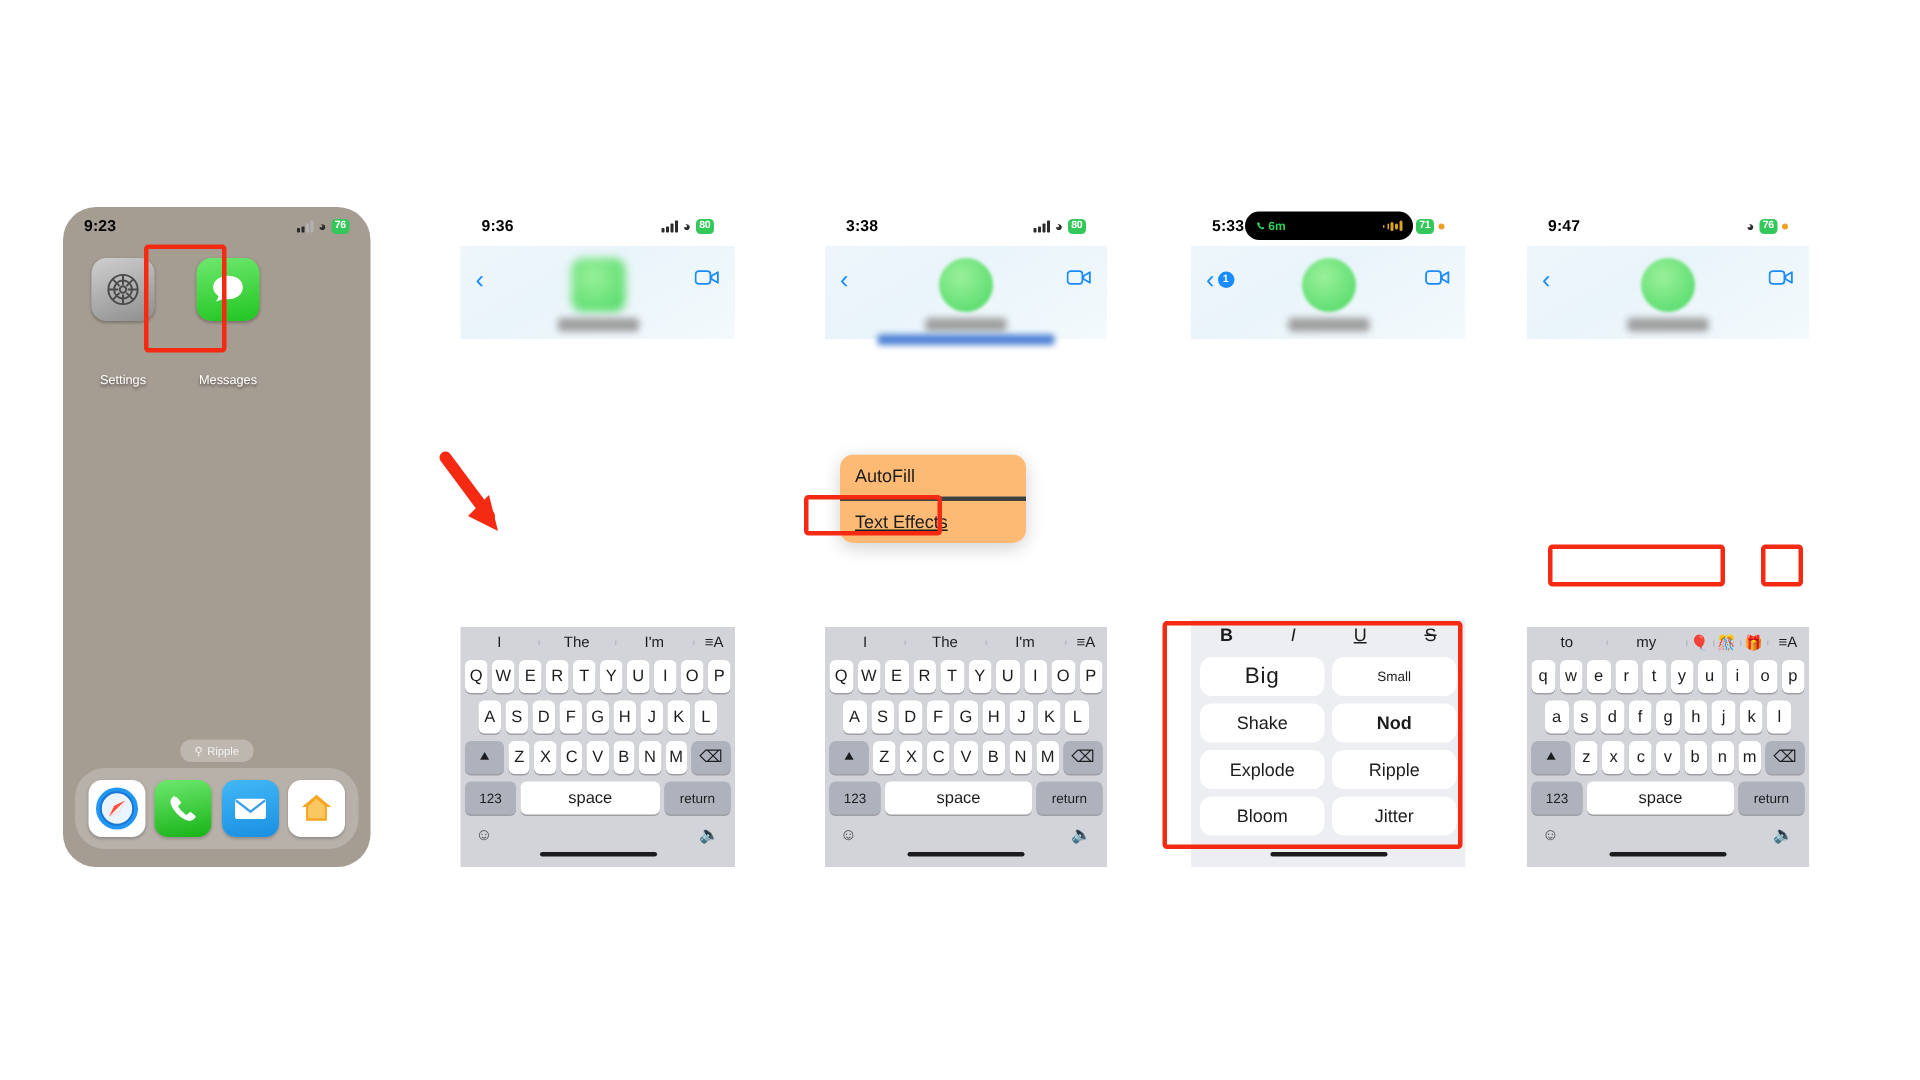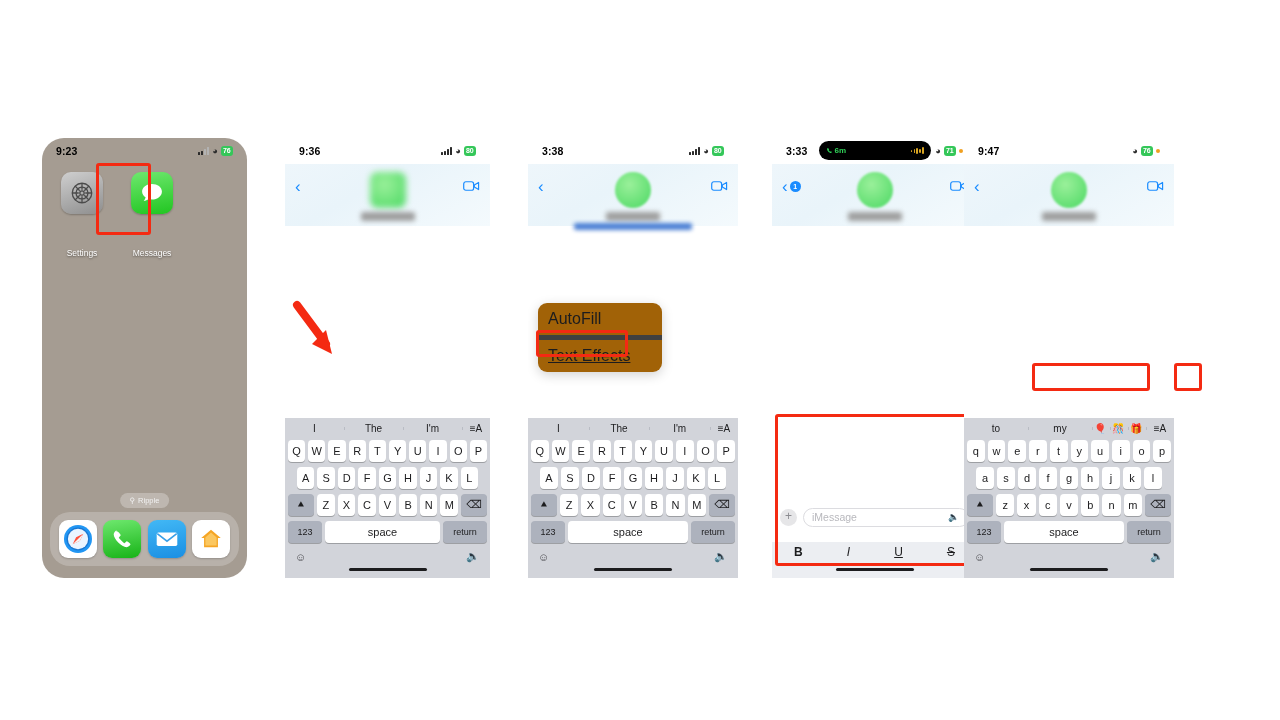--- a/index.html
+++ b/index.html
@@ -10,21 +10,21 @@
   }
   .stage{position:relative;width:1280px;height:720px;}
 
   
   .phone{position:absolute;overflow:hidden;}
   .phone.p1{left:42px;top:138px;width:205px;height:440px;border-radius:22px;background:#a59c92;}
   .msgphone{position:absolute;top:138px;width:205px;height:440px;background:#ffffff;overflow:hidden;}
   .msgphone.p2{left:285px;}
   .msgphone.p3{left:528px;width:210px;}
   .msgphone.p4{left:772px;}
-  .msgphone.p5{left:964px;width:210px;}
+  .msgphone.p5{left:996px;width:210px;}
 
   
   .statusbar{position:relative;height:26px;display:flex;align-items:center;
     justify-content:space-between;padding:0 14px;box-sizing:border-box;}
   .sb-time{font-size:10.5px;font-weight:bold;letter-spacing:.1px;}
   .sb-right{display:flex;align-items:center;gap:3px;}
   .bars{display:flex;align-items:flex-end;gap:1px;height:8px;}
   .bars i{display:block;width:2px;background:#2b2b2b;border-radius:.5px;}
   .bars i:nth-child(1){height:3px}.bars i:nth-child(2){height:4.5px}
   .bars i:nth-child(3){height:6px}.bars i:nth-child(4){height:8px}
@@ -61,21 +61,21 @@
     background:rgba(255,255,255,.22);border-radius:20px;
     display:flex;align-items:center;justify-content:space-around;padding:0 6px;box-sizing:border-box;}
   .dockicon{width:38px;height:38px;border-radius:9px;display:flex;align-items:center;justify-content:center;
     box-shadow:0 1px 2px rgba(0,0,0,.2);}
   .ic-safari{background:#fff;}
   .ic-phone{background:linear-gradient(170deg,#6ee86e,#17b317);}
   .ic-mail{background:linear-gradient(170deg,#42b8f5,#1a8fe3);}
   .ic-home{background:#fff;}
 
   
-  .convo{position:relative;height:100%;background:#fff;}
+  .convo{position:relative;height:100%;background:#fff;margin-left:22px;}
   .chdr{position:relative;height:62px;
     background:linear-gradient(150deg,#eef6fb 0%,#e9f4fa 40%,#f4fafd 100%);
     display:flex;align-items:flex-start;justify-content:center;}
   .chdr .back{position:absolute;left:10px;top:14px;color:#1a8cff;font-size:17px;line-height:1;
     display:flex;align-items:center;gap:2px;}
   .badge1{background:#1a8cff;color:#fff;font-size:7px;font-weight:bold;border-radius:50%;
     width:11px;height:11px;display:flex;align-items:center;justify-content:center;}
   .chdr .facetime{position:absolute;right:10px;top:14px;}
   .avatar{margin-top:8px;width:36px;height:36px;border-radius:50%;
     background:radial-gradient(circle at 40% 35%,#9af09a,#4bd863);
@@ -117,22 +117,22 @@
   .key.fn{background:#adb2bd;flex:0 0 34px;font-size:9px;}
   .key.ret{background:#adb2bd;flex:0 0 44px;font-size:9px;}
   .krow.r4{margin-bottom:3px;justify-content:flex-end;}
   .kbbot{height:22px;display:flex;align-items:center;justify-content:space-between;padding:0 10px;}
   .kbbot span{font-size:11px;color:#4a4a4f;}
   .homebar{width:78px;height:3.5px;background:#1c1c1e;border-radius:2px;margin:0 auto 5px;}
 
   
   .popup{position:absolute;background:#f2f2f4;border-radius:9px;
     box-shadow:0 3px 12px rgba(0,0,0,.18);overflow:hidden;width:124px;}
-  .popitem{padding:7px 10px;font-size:16px;color:#1c1c1e;background:#a16207;}
-  .popitem + .popitem{border-top:5px solid #404040;text-decoration:underline;}
+  .popitem{padding:7px 10px;font-size:12px;color:#1c1c1e;background:#fdba74;}
+  .popitem + .popitem{border-top:3px solid #404040;text-decoration:underline;}
   .fmtrow{display:flex;justify-content:space-around;align-items:center;height:20px;}
   .fmtrow span{font-size:12px;color:#1c1c1e;}
   .fxgrid{display:grid;grid-template-columns:1fr 1fr;gap:5px;padding:5px 6px;}
   .fxbtn{background:#fff;border-radius:8px;height:26px;display:flex;
     align-items:center;justify-content:center;font-size:12px;color:#1c1c1e;}
 
   
   .redbox{position:absolute;border:3px solid #f42a12;border-radius:3px;box-sizing:border-box;}
   .redarrow{position:absolute;}
 </style>
@@ -408,21 +408,21 @@
         </div>
         <div class="homebar"></div>
       </div>
     </div>
   </div>
   <div class="redbox" style="left:536px;top:330px;width:92px;height:27px;"></div>
 
   <div class="msgphone p4">
     <div class="convo">
       <div class="statusbar">
-        <div class="sb-time">3:33</div>
+        <div class="sb-time">5:33</div>
         <div class="island">
           <span class="callt">
             <svg width="7" height="7" viewBox="0 0 24 24">
                 <path fill="#30d158" d="M6.6 3.5c-.8 0-2.9 2-2.9 3.8 0 4.9 7.8 12.9 12.9 12.9 1.8 0 3.9-2.1 3.9-2.9 0-.5-3.1-3-3.7-3-.5 0-1.9 1.9-2.4 1.9-.8 0-5.6-4.8-5.6-5.6 0-.5 1.9-1.8 1.9-2.4 0-.6-2.6-3.7-3.1-3.7H6.6z"></path>
               </svg>
             <span>6m</span>
           </span>
           <span class="wave">
               <i></i>
               <i></i>
@@ -460,20 +460,30 @@
           <span class="mic">🔈</span>
         </div>
       </div>
 
       <div class="kb" style="background:#eceef2;">
         <div class="fmtrow">
           <span style="font-weight:bold">B</span>
           <span style="font-style:italic">I</span>
           <span style="text-decoration:underline">U</span>
           <span style="text-decoration:line-through">S</span>
+        </div>
+        <div class="fxgrid">
+          <div class="fxbtn" style="font-size:15px;letter-spacing:.5px;">Big</div>
+          <div class="fxbtn" style="font-size:9px;">Small</div>
+          <div class="fxbtn">Shake</div>
+          <div class="fxbtn" style="font-weight:bold;">Nod</div>
+          <div class="fxbtn">Explode</div>
+          <div class="fxbtn">Ripple</div>
+          <div class="fxbtn">Bloom</div>
+          <div class="fxbtn">Jitter</div>
         </div>
         <div class="homebar" style="margin-top:6px;"></div>
       </div>
     </div>
   </div>
   <div class="redbox" style="left:775px;top:414px;width:200px;height:152px;"></div>
 
   <div class="msgphone p5">
     <div class="convo">
       <div class="statusbar">

